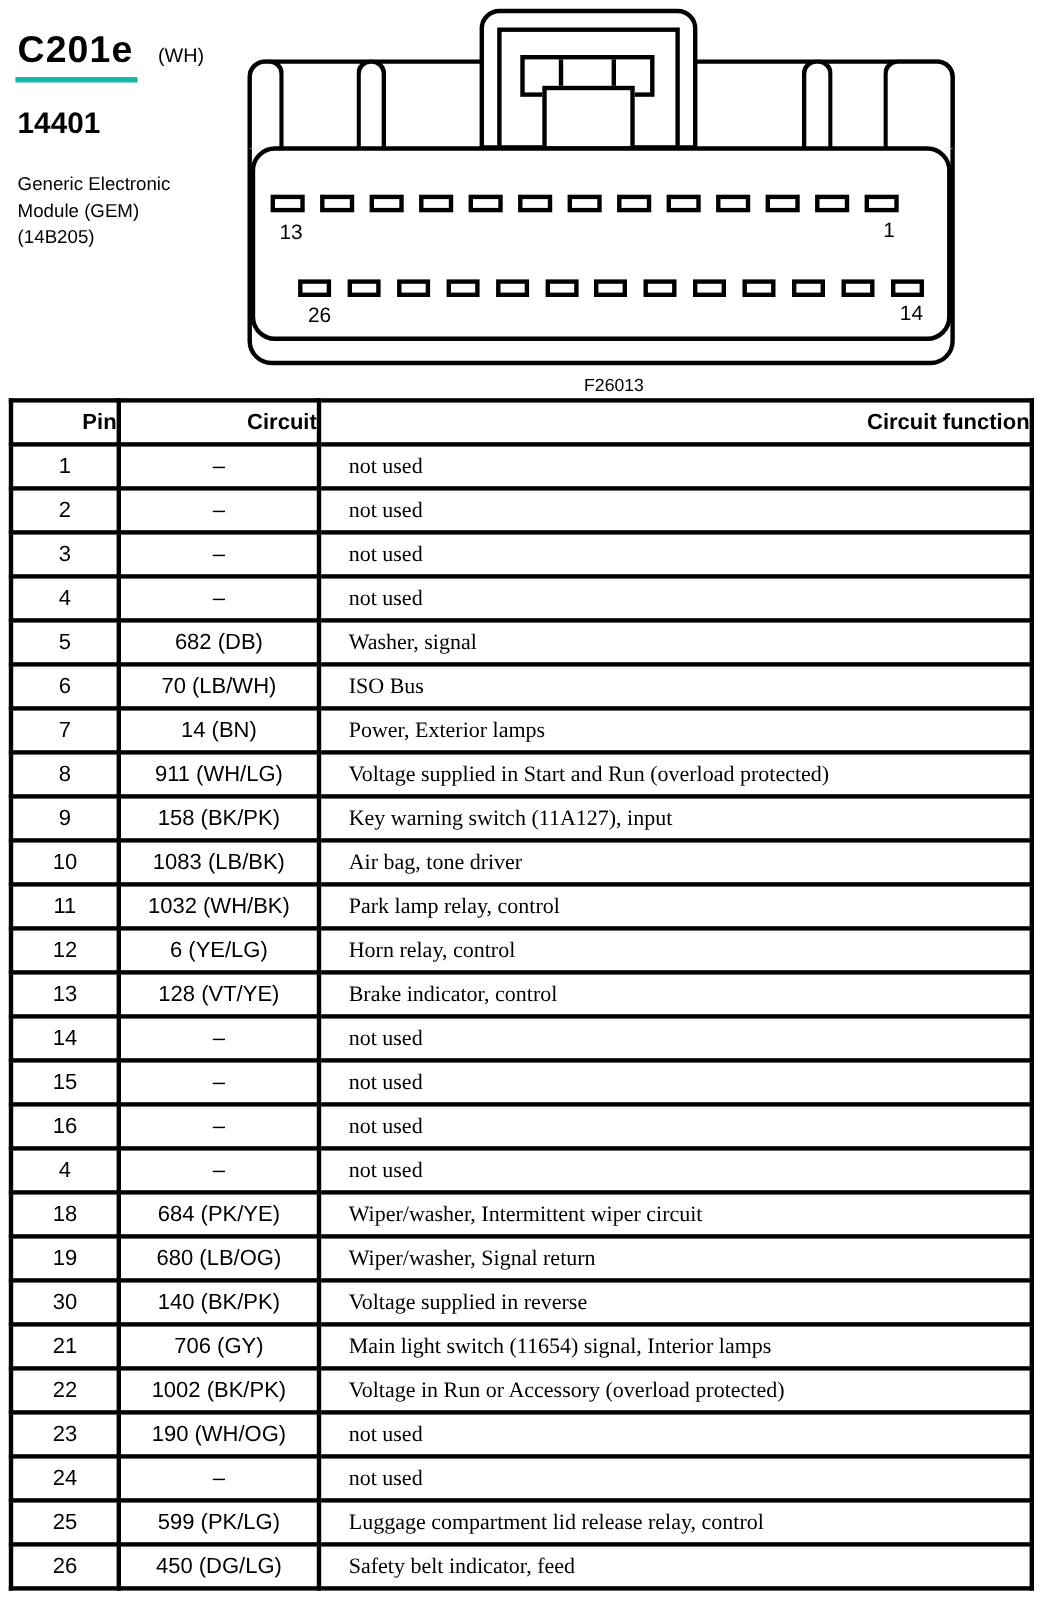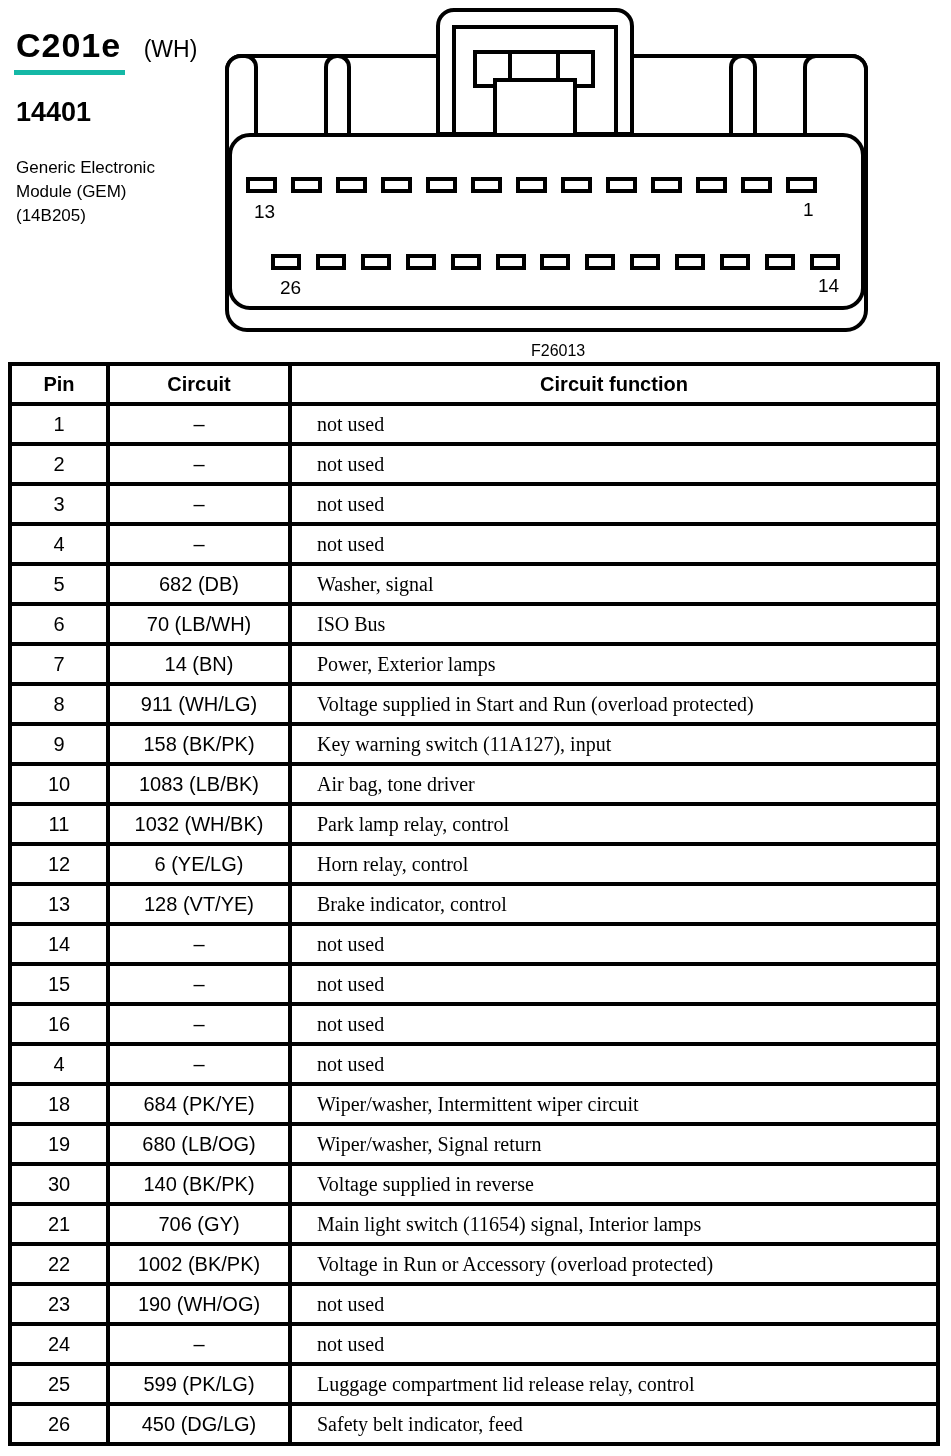--- a/index.html
+++ b/index.html
@@ -5,35 +5,35 @@
   html,body{margin:0;padding:0;background:#ffffff;}
   #page{
     position:relative;width:951px;height:1456px;background:#fff;
     font-family:"Liberation Sans","DejaVu Sans",sans-serif;color:#000;overflow:hidden;
   }
   .abs{position:absolute;box-sizing:border-box;}
   
   #title-block{left:14px;top:26px;}
   .conn-id{font-size:34px;font-weight:bold;letter-spacing:1px;
            border-bottom:5px solid #14b8a6;padding:0 4px 5px 2px;display:inline-block;}
-  .conn-color{font-size:23px;margin-left:14px;}
+  .conn-color{font-size:18px;margin-left:14px;}
   .part-number{font-size:27px;font-weight:bold;margin-top:22px;padding-left:2px;}
   .module-name{font-size:17px;line-height:24px;margin-top:28px;padding-left:2px;}
   
   .line-box{border:4px solid #000;background:#fff;}
   .pin-row{display:flex;justify-content:space-between;}
   .pin-slot{box-sizing:border-box;width:31px;height:16px;border:4px solid #000;background:#fff;}
   .pin-label{font-size:19px;}
   .fig-label{font-size:16px;}
   .cell-divider{position:absolute;top:0;bottom:0;width:4px;background:#000;}
   
   #pinout-table{position:absolute;left:8px;top:362px;}
   table{border-collapse:collapse;width:932px;table-layout:fixed;}
   th,td{border:4px solid #000;height:36px;font-size:20px;padding:0;overflow:hidden;white-space:nowrap;}
-  th{font-weight:bold;text-align:center;}
+  th{font-weight:bold;text-align:right;}
   td.col-pin,td.col-circuit{text-align:center;}
   td.col-func{text-align:left;padding-left:25px;font-family:Liberation Serif, serif;}
 </style>
 </head>
 <body>
 
 <div id="page">
 
   <div id="title-block" class="abs">
     <div>

